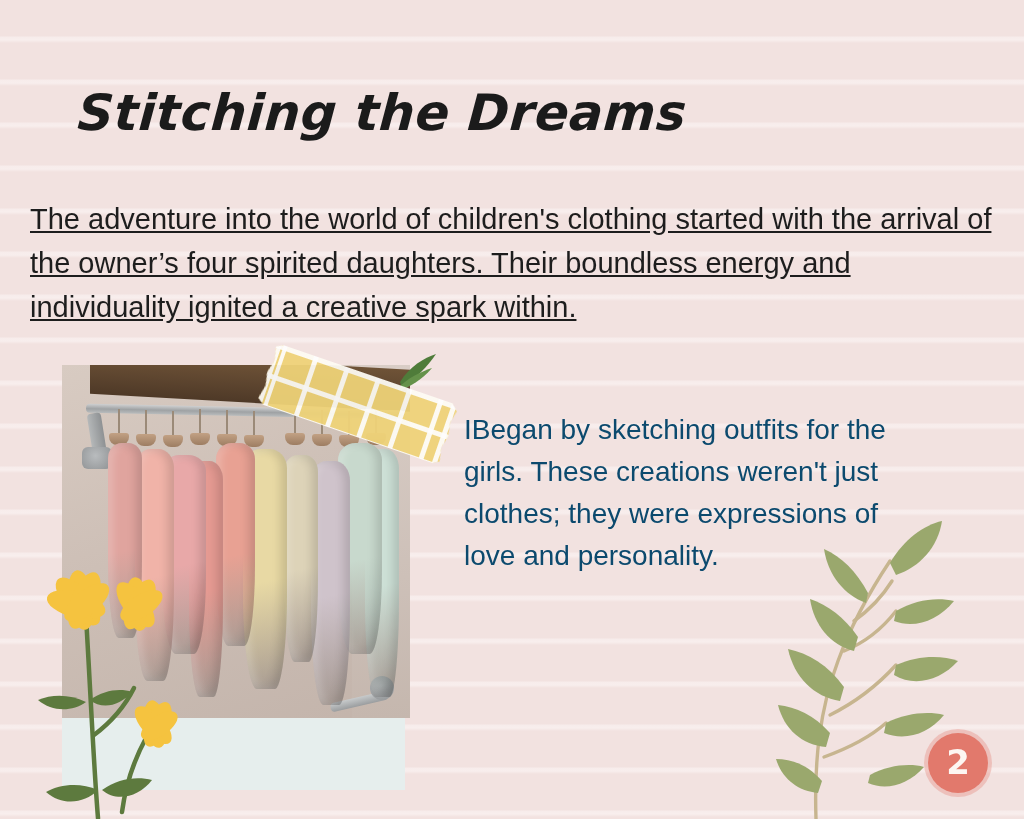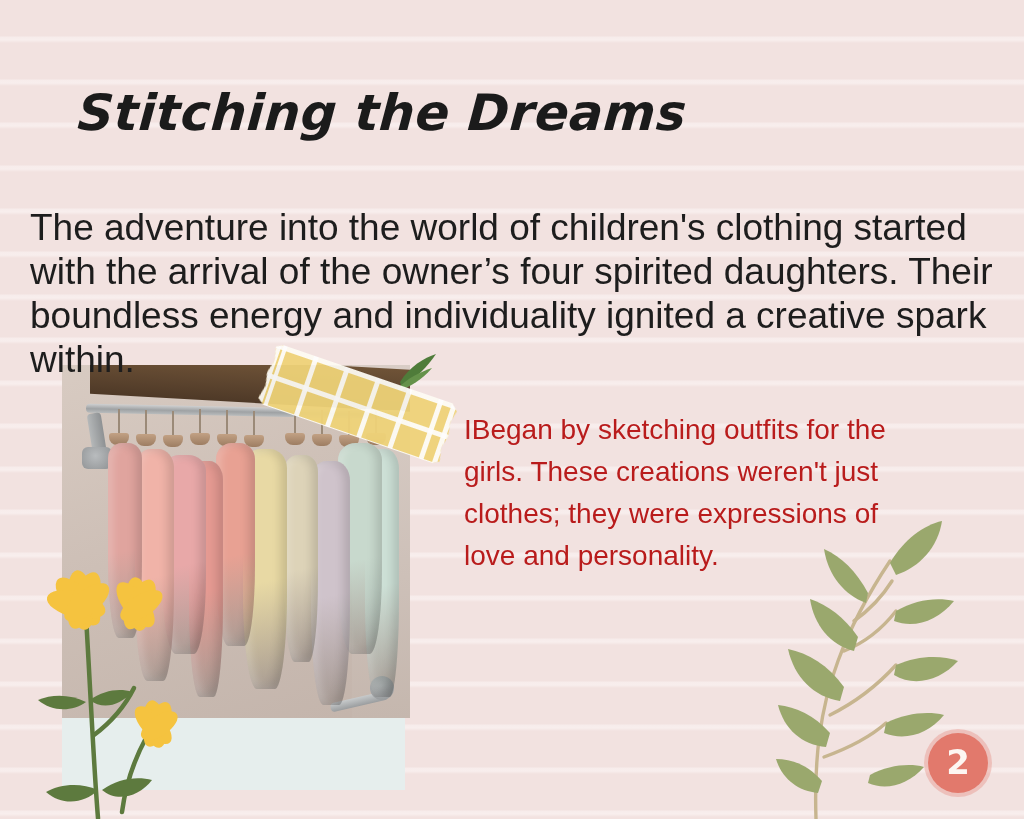--- a/index.html
+++ b/index.html
@@ -35,36 +35,37 @@
     color:#1b1b1b;
     letter-spacing:0.5px;
     transform:skewX(-4deg);
     z-index:6;
     white-space:nowrap;
   }
 
   
   .intro{
     position:absolute;
-    left:30px; top:206px;
+    left:30px; top:197px;
     width:970px;
-    font-size:37px;
+    font-size:29px;
     line-height:44px;
     color:#1d1d1d;
     z-index:6;
+    text-decoration:underline;
   }
 
   
   .side-par{
     position:absolute;
     left:464px; top:409px;
     width:470px;
     font-size:28px;
     line-height:42px;
-    color:#b91c1c;
+    color:#0c4a6e;
     z-index:6;
   }
 
   
   .photo-frame{
     position:absolute;
     left:62px; top:365px;
     width:348px; height:425px;
     z-index:3;
   }

